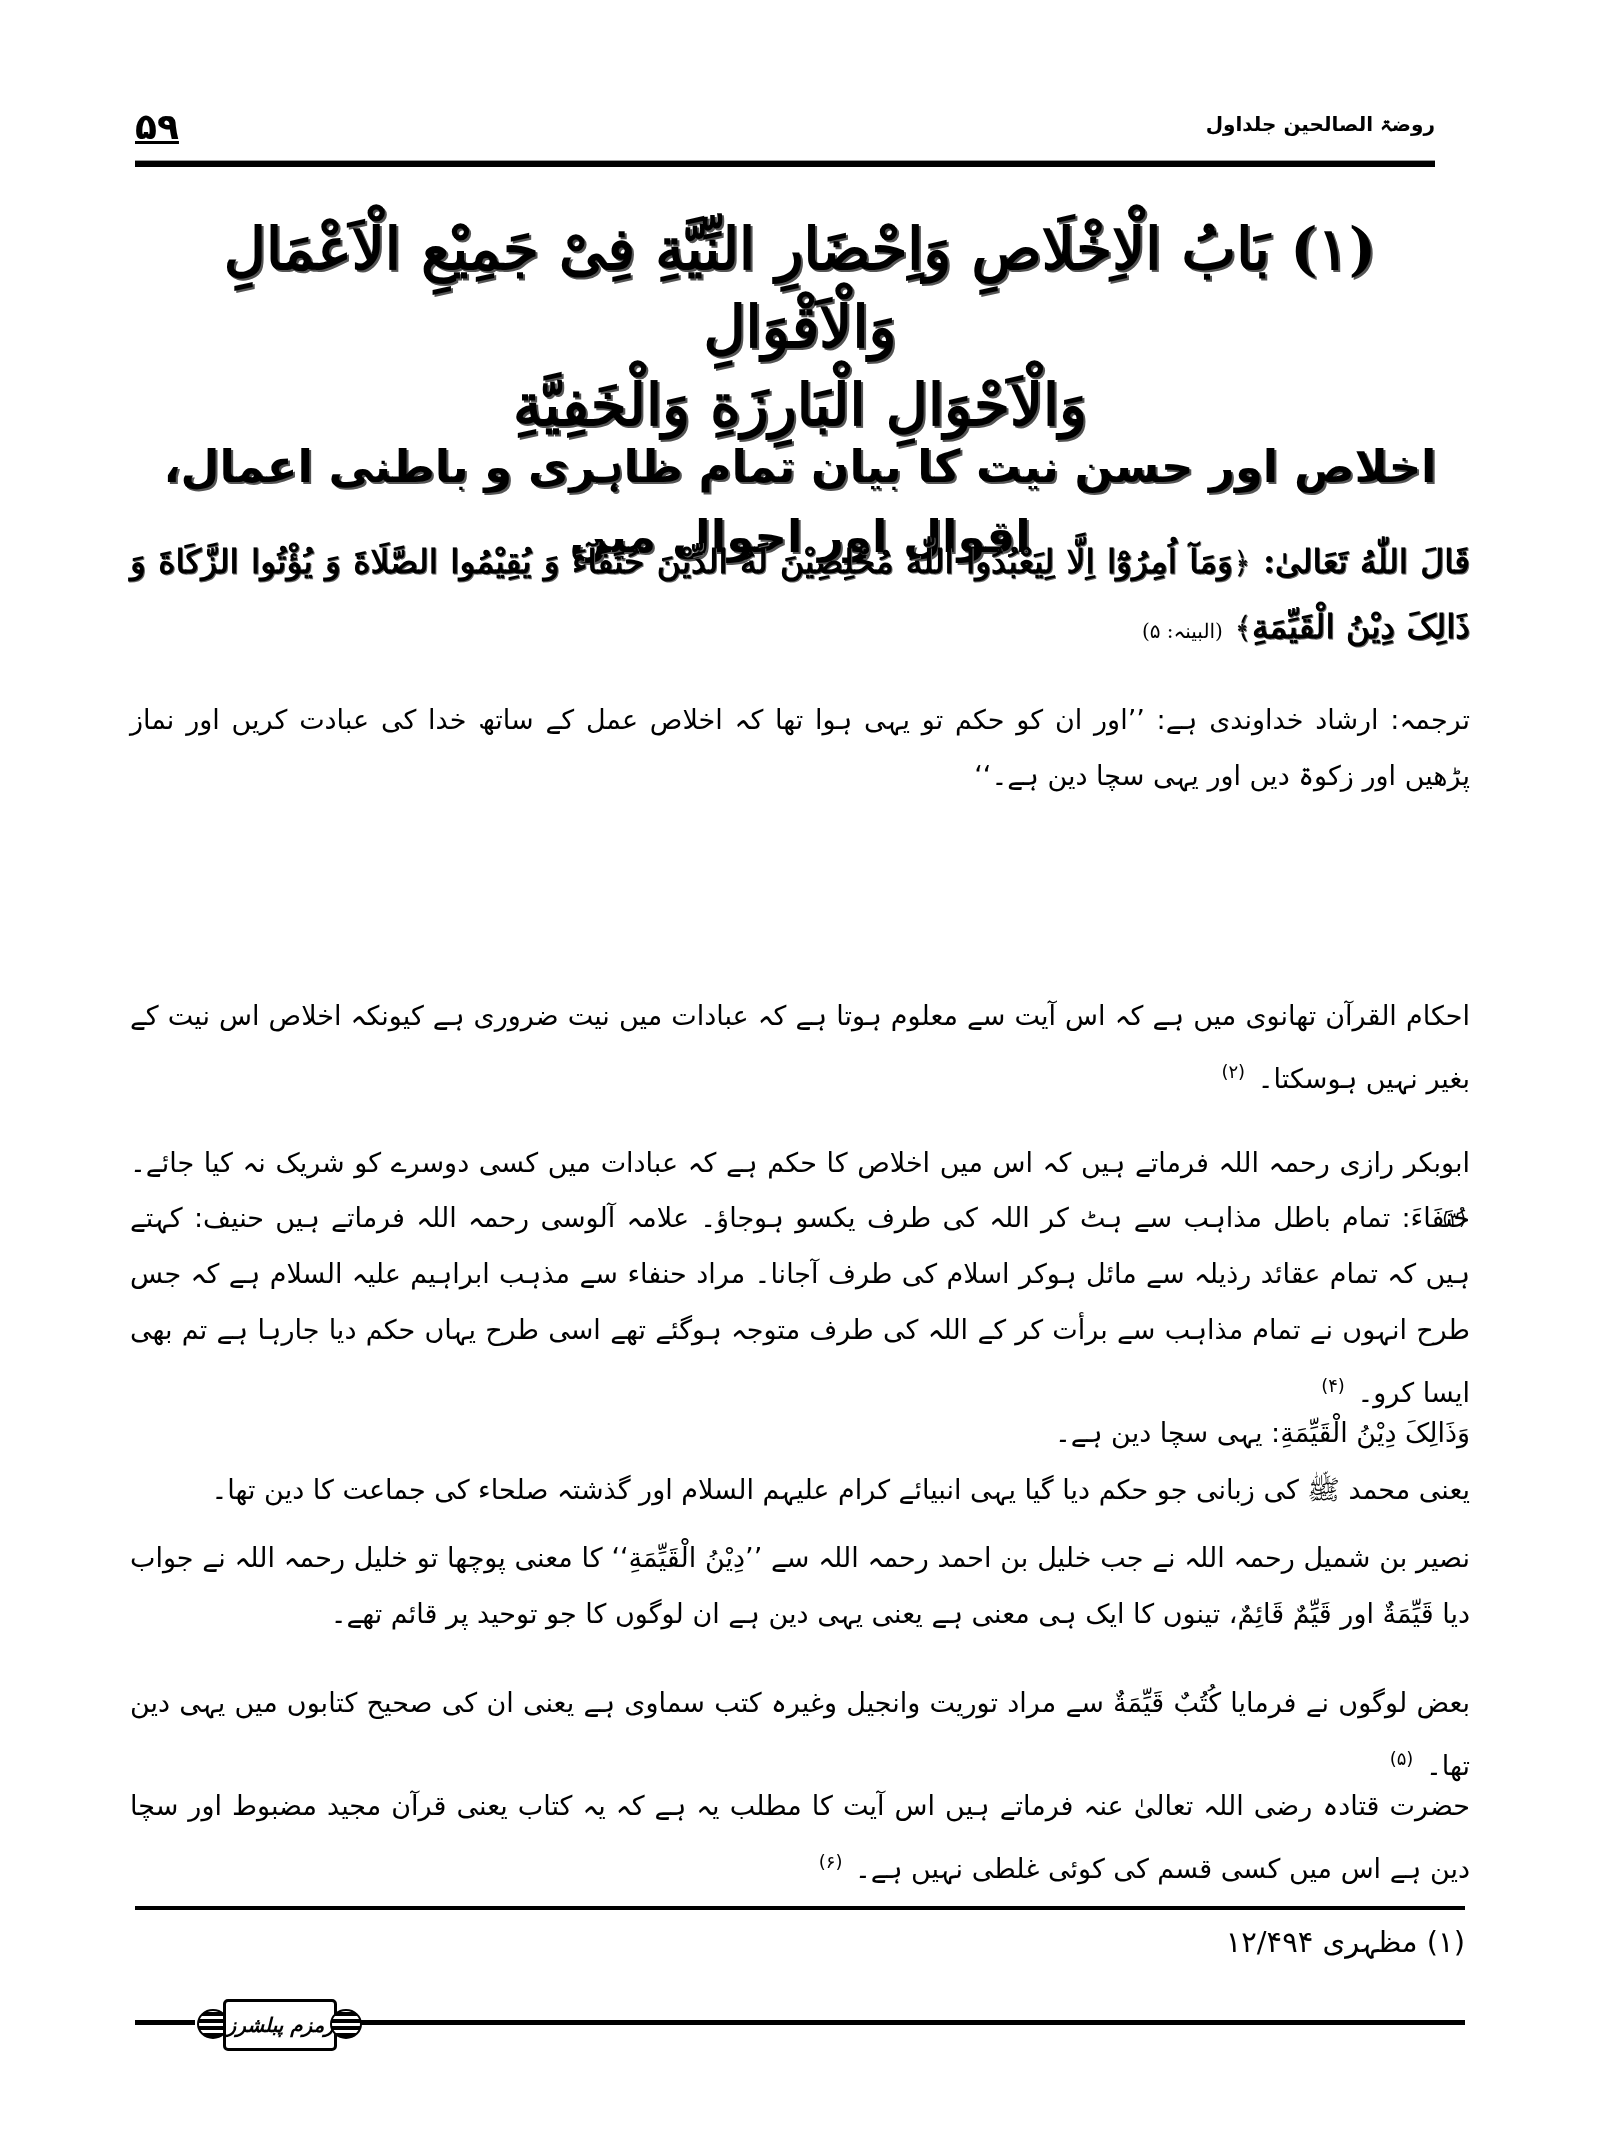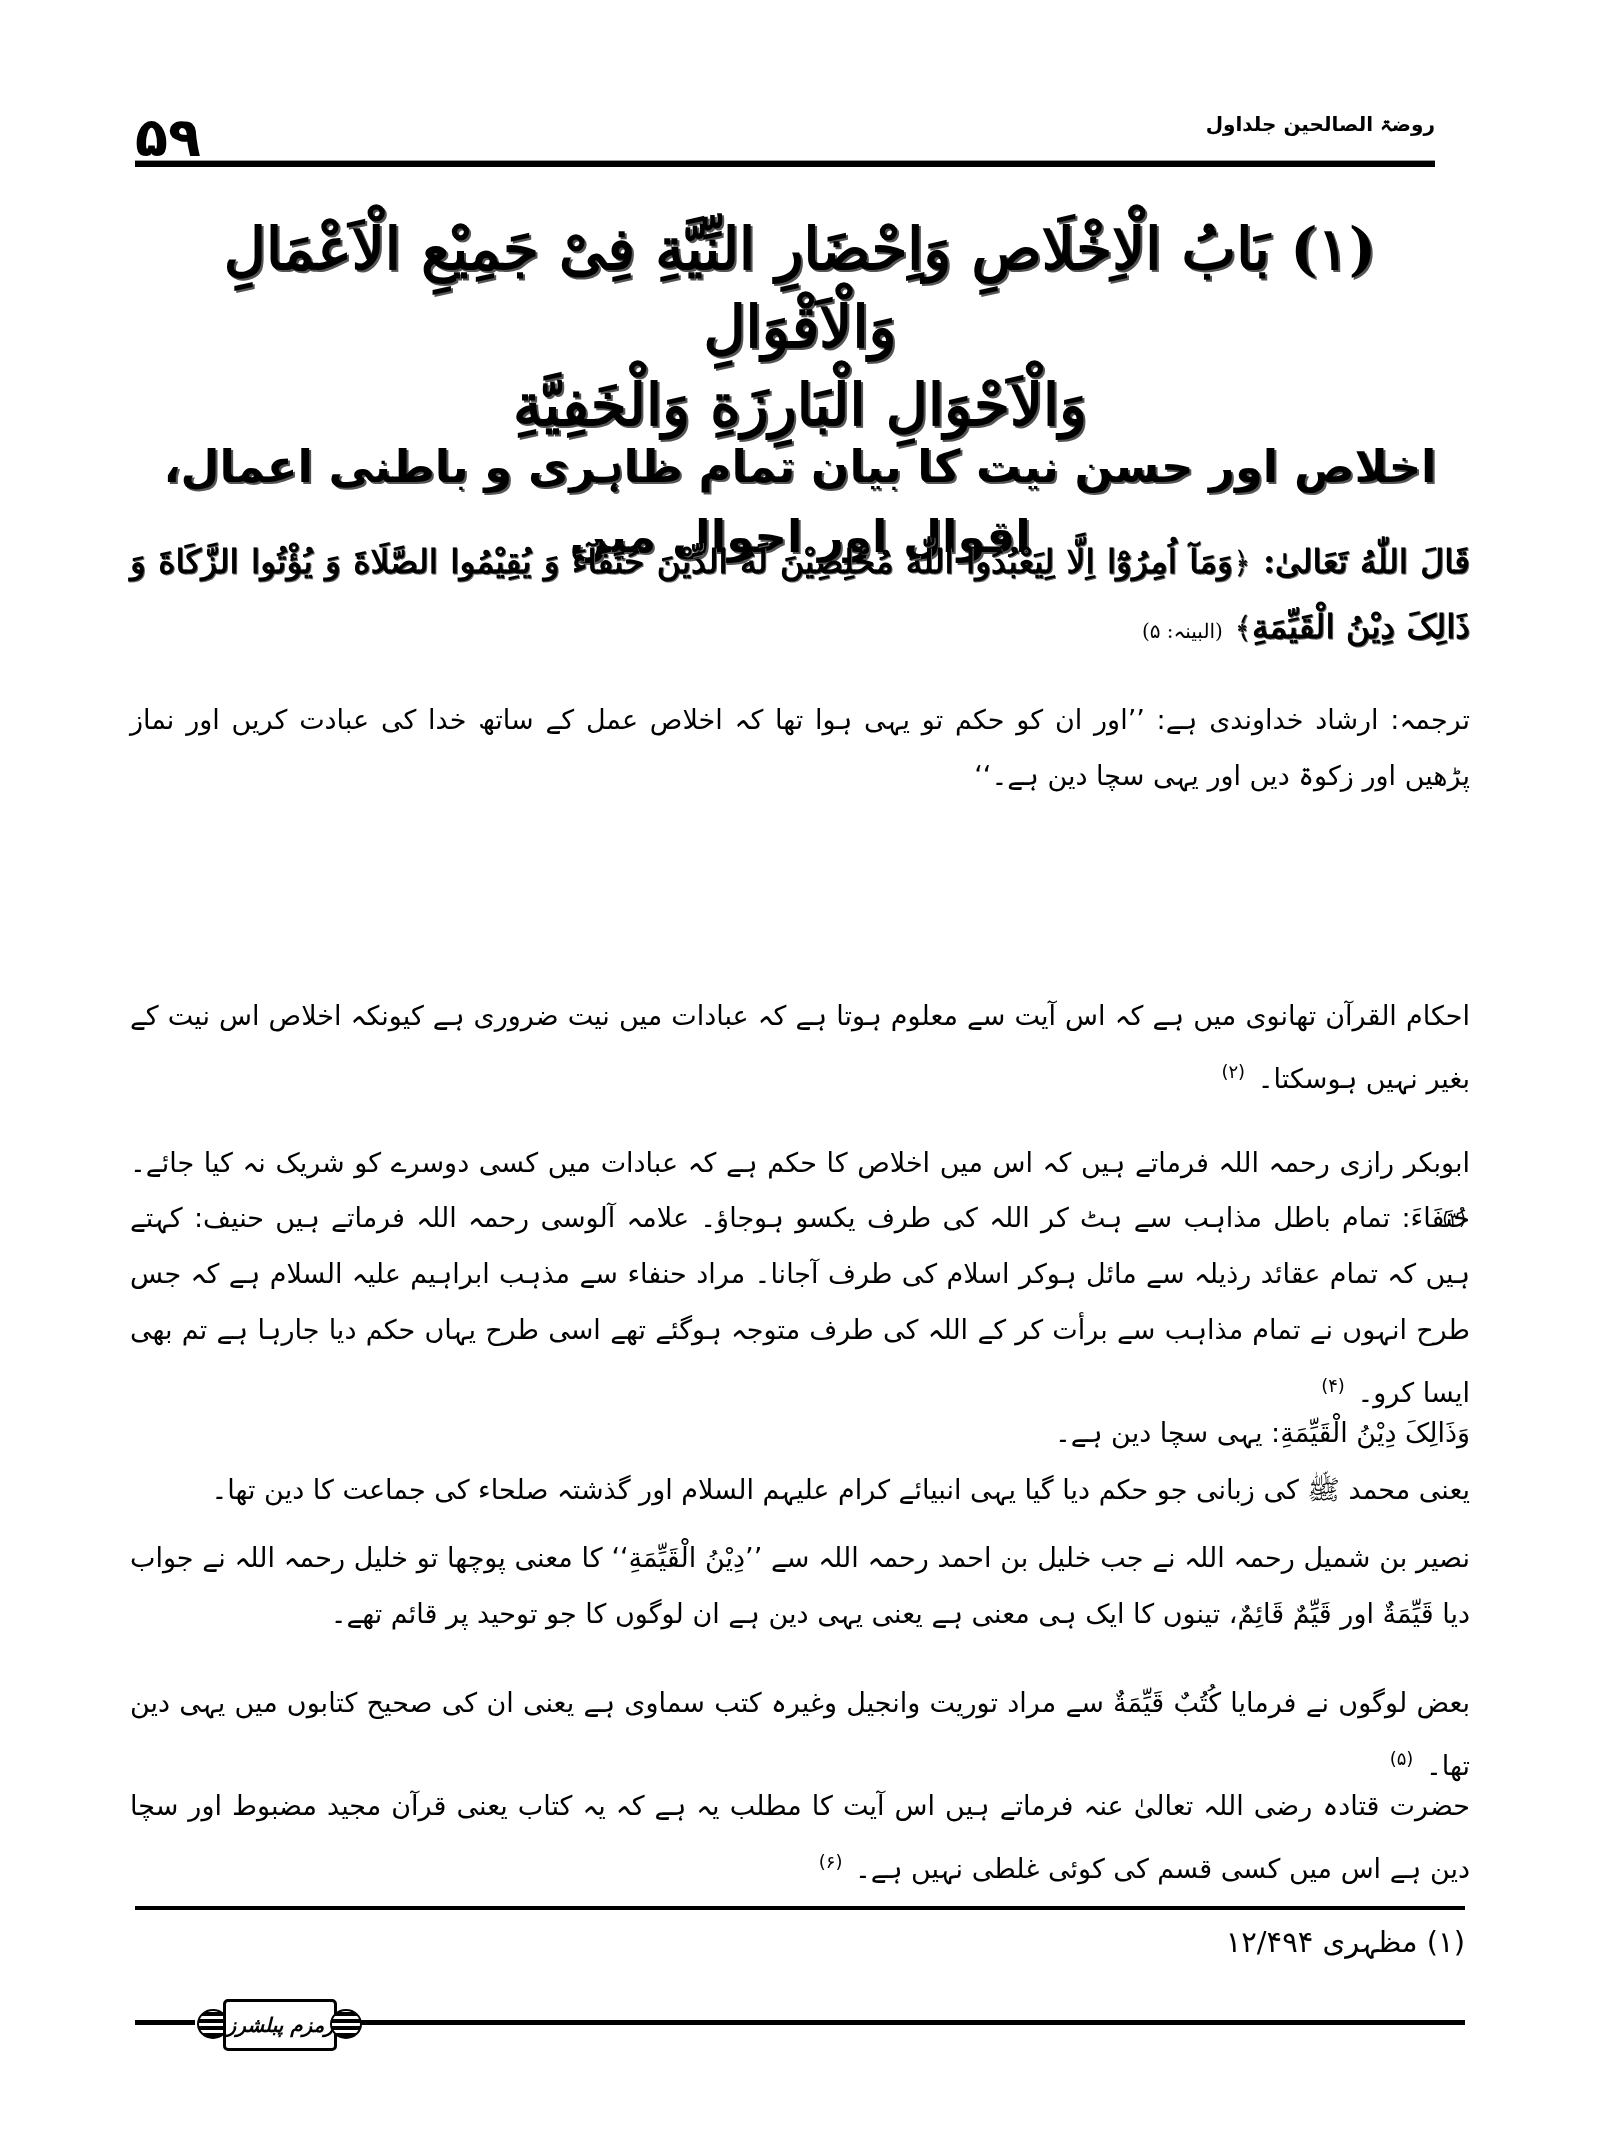--- a/index.html
+++ b/index.html
@@ -2,21 +2,21 @@
 <html><head>
 <meta charset="utf-8">
 <style>
   html, body { margin: 0; padding: 0; background: #ffffff; }
   body { width: 1600px; height: 2152px; position: relative; overflow: hidden; font-family: "DejaVu Sans", sans-serif; color: #000; }
   .page { position: absolute; left: 0; top: 0; width: 1600px; height: 2152px; }
   .rtl { direction: rtl; unicode-bidi: embed; }
 
   .running-head { position: absolute; top: 100px; left: 135px; width: 1300px; height: 60px; }
   .book-title { position: absolute; right: 0; top: 12px; font-size: 20px; font-weight: bold; }
-  .page-number { position: absolute; left: 0; top: 6px; font-size: 54px; font-weight: bold; }
+  .page-number { position: absolute; left: 0; top: 6px; font-size: 36px; font-weight: bold; text-decoration: underline; }
   .head-rule { position: absolute; top: 160px; left: 135px; width: 1300px; height: 6px; background: #000; border-top: 1px solid #999; }
 
   .chapter-title { position: absolute; top: 210px; left: 130px; width: 1340px; text-align: center; font-family: "DejaVu Serif", serif; font-weight: bold; font-size: 58px; line-height: 78px; text-shadow: 2px 2px 0 #555; }
   .urdu-heading { position: absolute; top: 432px; left: 130px; width: 1340px; text-align: center; font-weight: bold; font-size: 45px; line-height: 70px; text-shadow: 2px 2px 0 #555; }
 
   .verse { position: absolute; top: 530px; left: 130px; width: 1340px; font-family: "DejaVu Serif", serif; font-weight: bold; font-size: 33px; line-height: 64px; text-align: justify; text-align-last: right; text-shadow: 1px 1px 0 #666; }
   .verse .ref { font-size: 20px; font-weight: normal; text-shadow: none; }
   .verse .bracket { font-weight: normal; font-size: 30px; }
 
   .body-text { position: absolute; left: 130px; width: 1340px; font-size: 27px; line-height: 56px; text-align: justify; text-align-last: right; }

